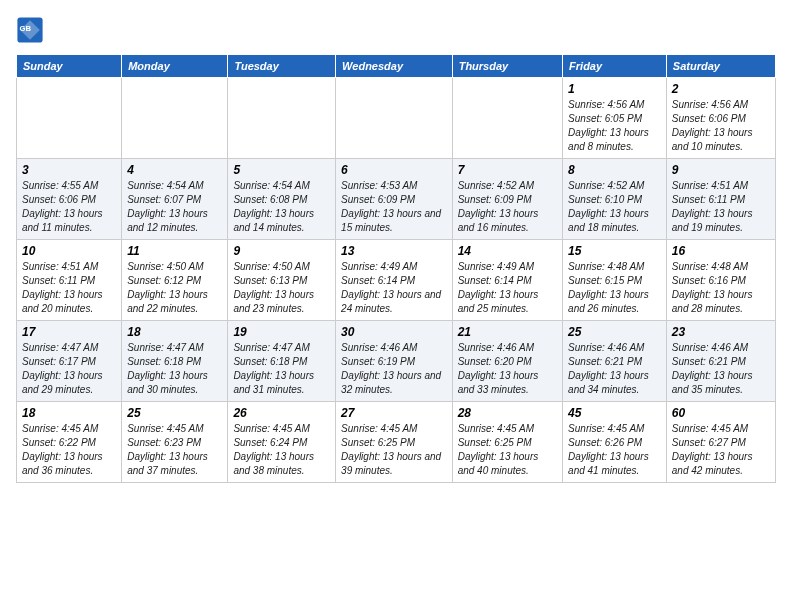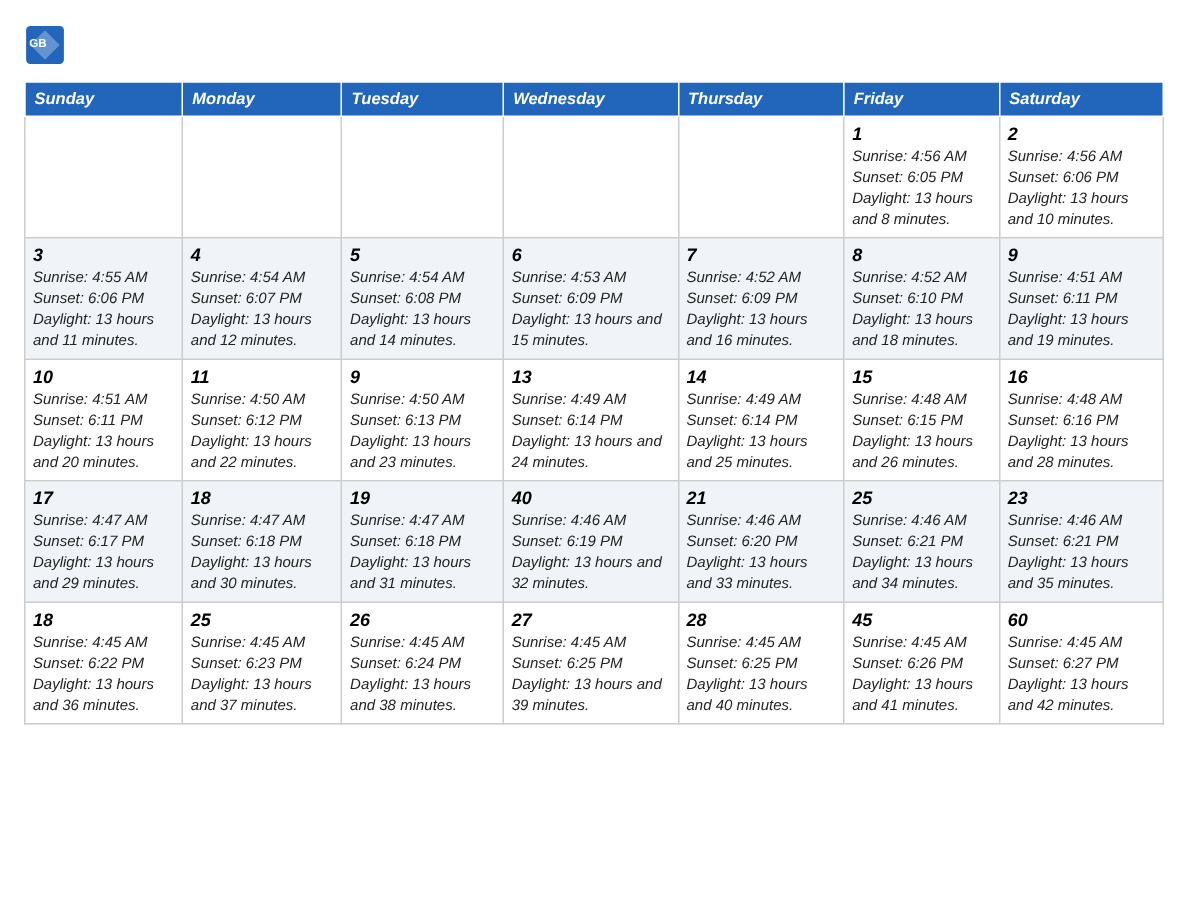--- a/index.html
+++ b/index.html
@@ -237,21 +237,21 @@
 Sunset: 6:18 PM
 Daylight: 13 hours and 30 minutes.</div>
         </td>
         <td>
           <span class="day-num">19</span>
           <div class="day-info" style="white-space: pre-line;">Sunrise: 4:47 AM
 Sunset: 6:18 PM
 Daylight: 13 hours and 31 minutes.</div>
         </td>
         <td>
-          <span class="day-num">40</span>
+          <span class="day-num">30</span>
           <div class="day-info" style="white-space: pre-line;">Sunrise: 4:46 AM
 Sunset: 6:19 PM
 Daylight: 13 hours and 32 minutes.</div>
         </td>
         <td>
           <span class="day-num">21</span>
           <div class="day-info" style="white-space: pre-line;">Sunrise: 4:46 AM
 Sunset: 6:20 PM
 Daylight: 13 hours and 33 minutes.</div>
         </td>

